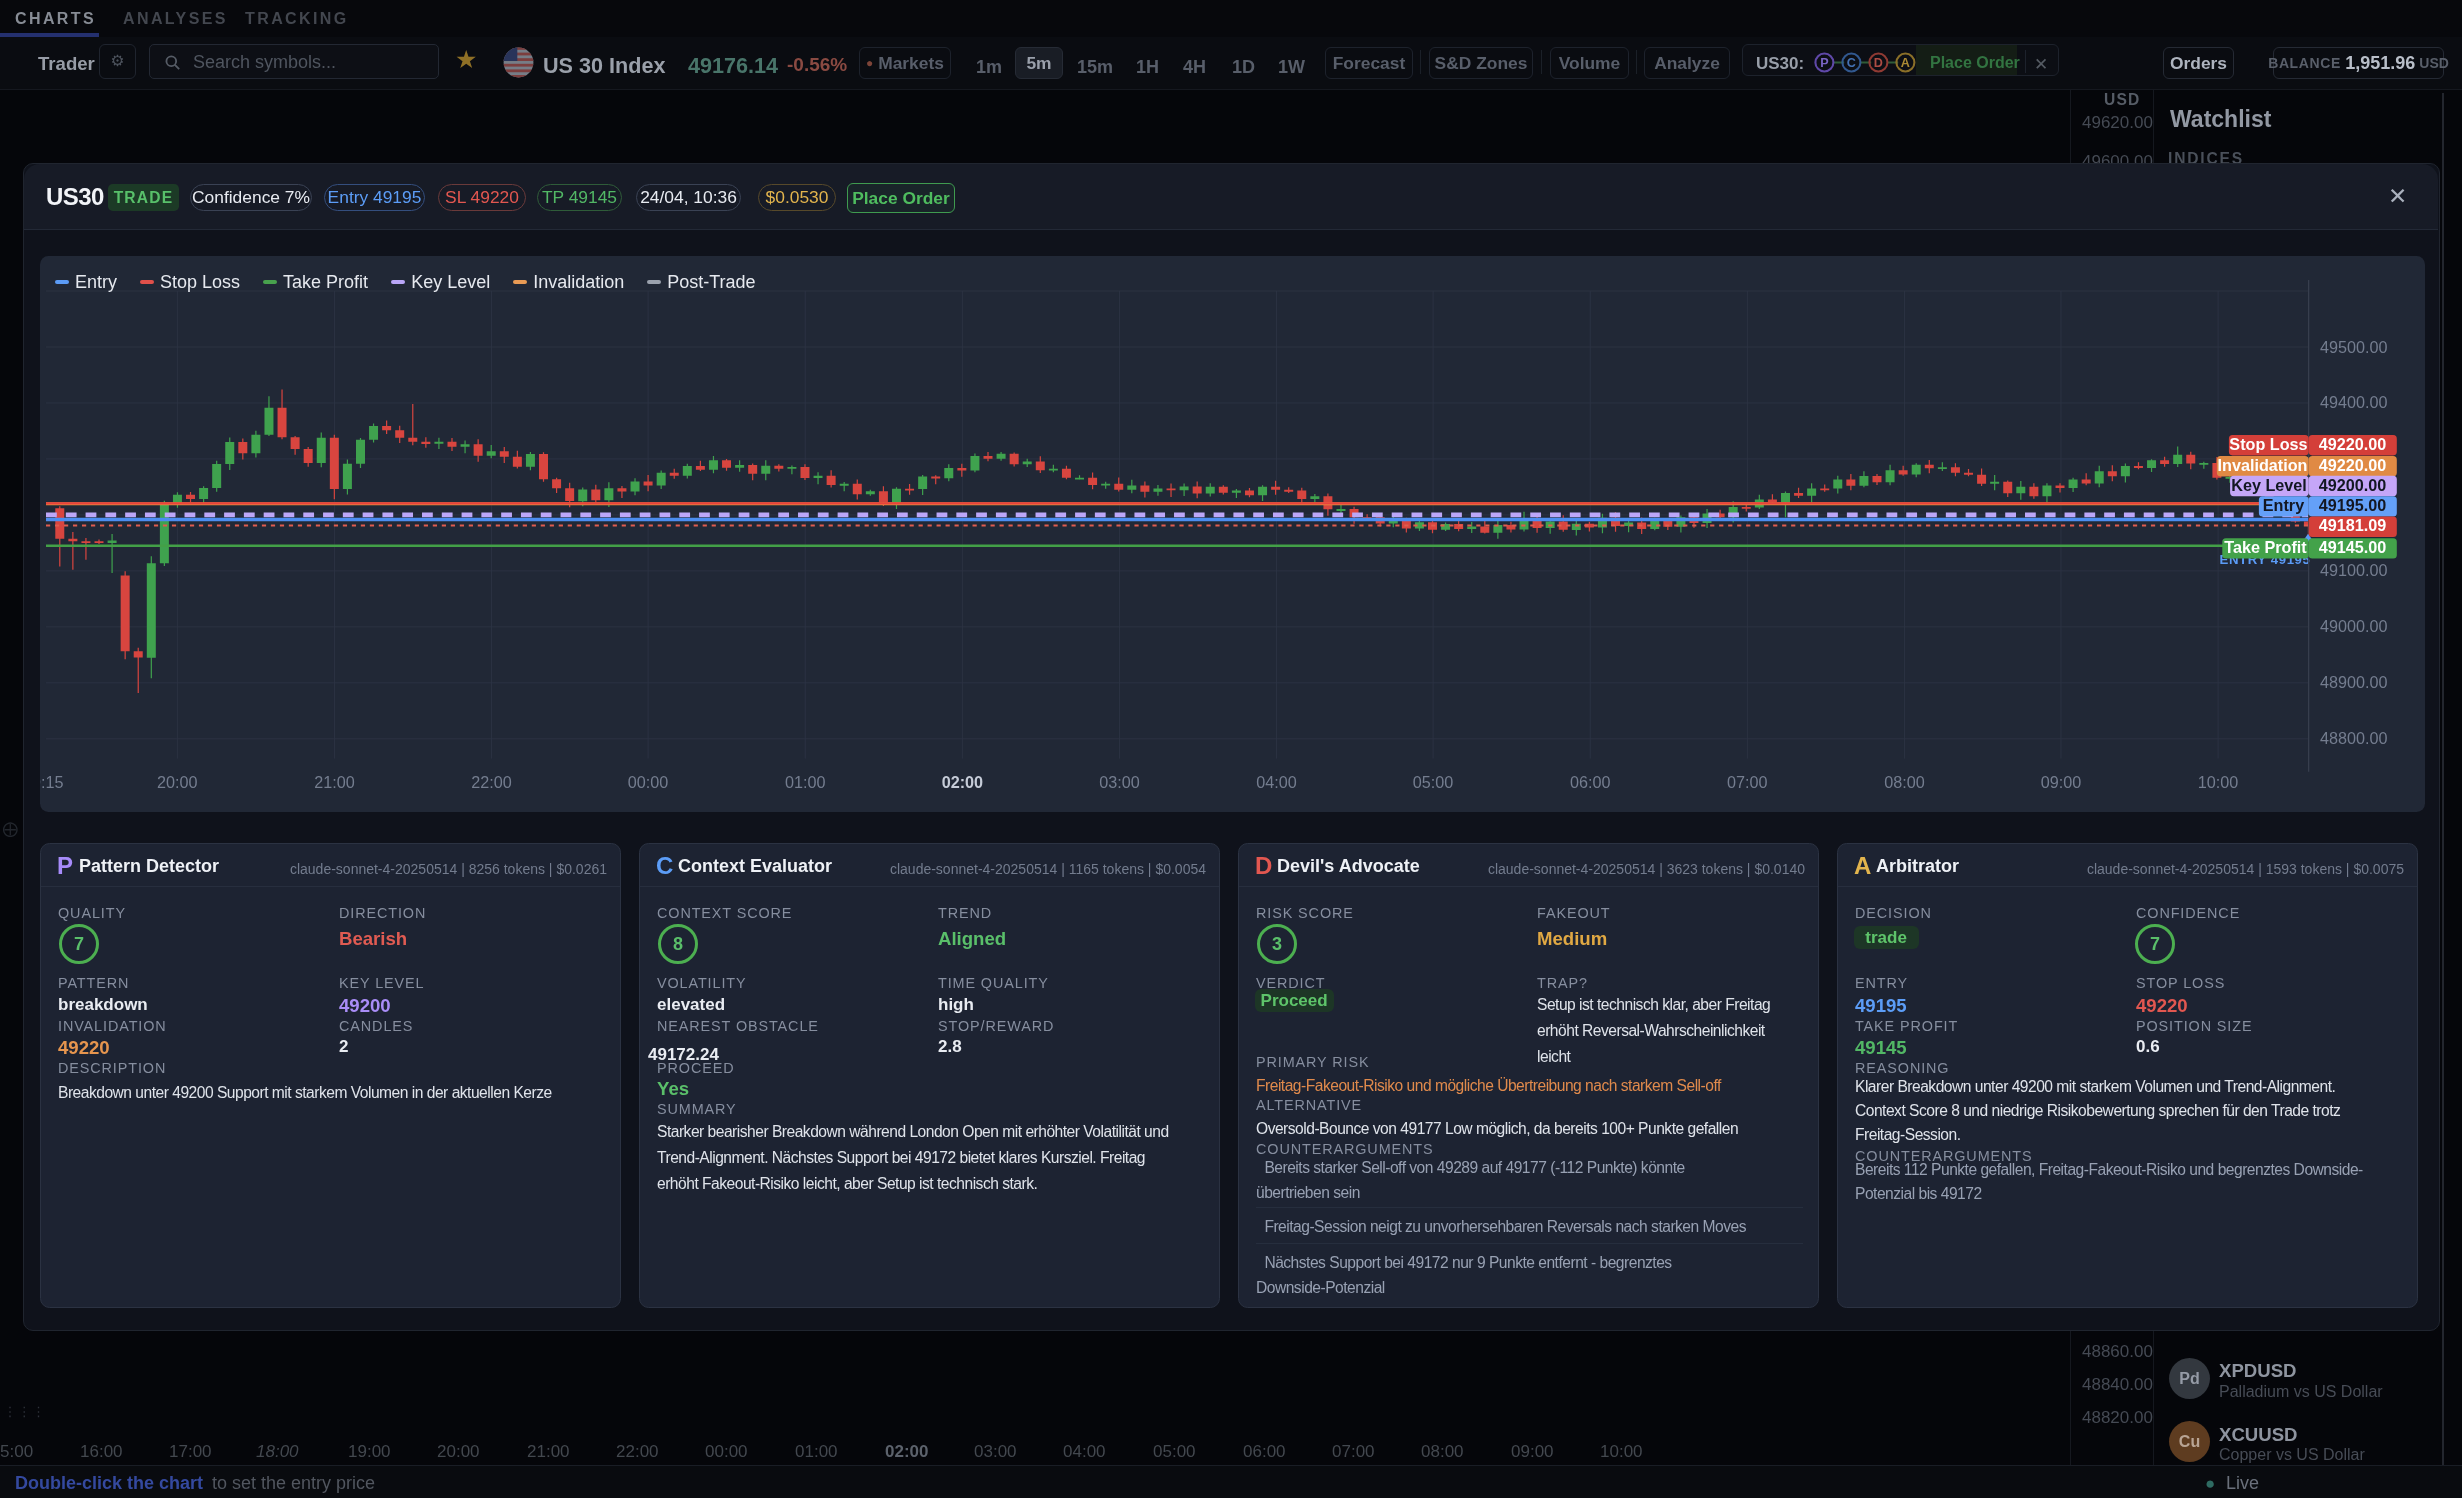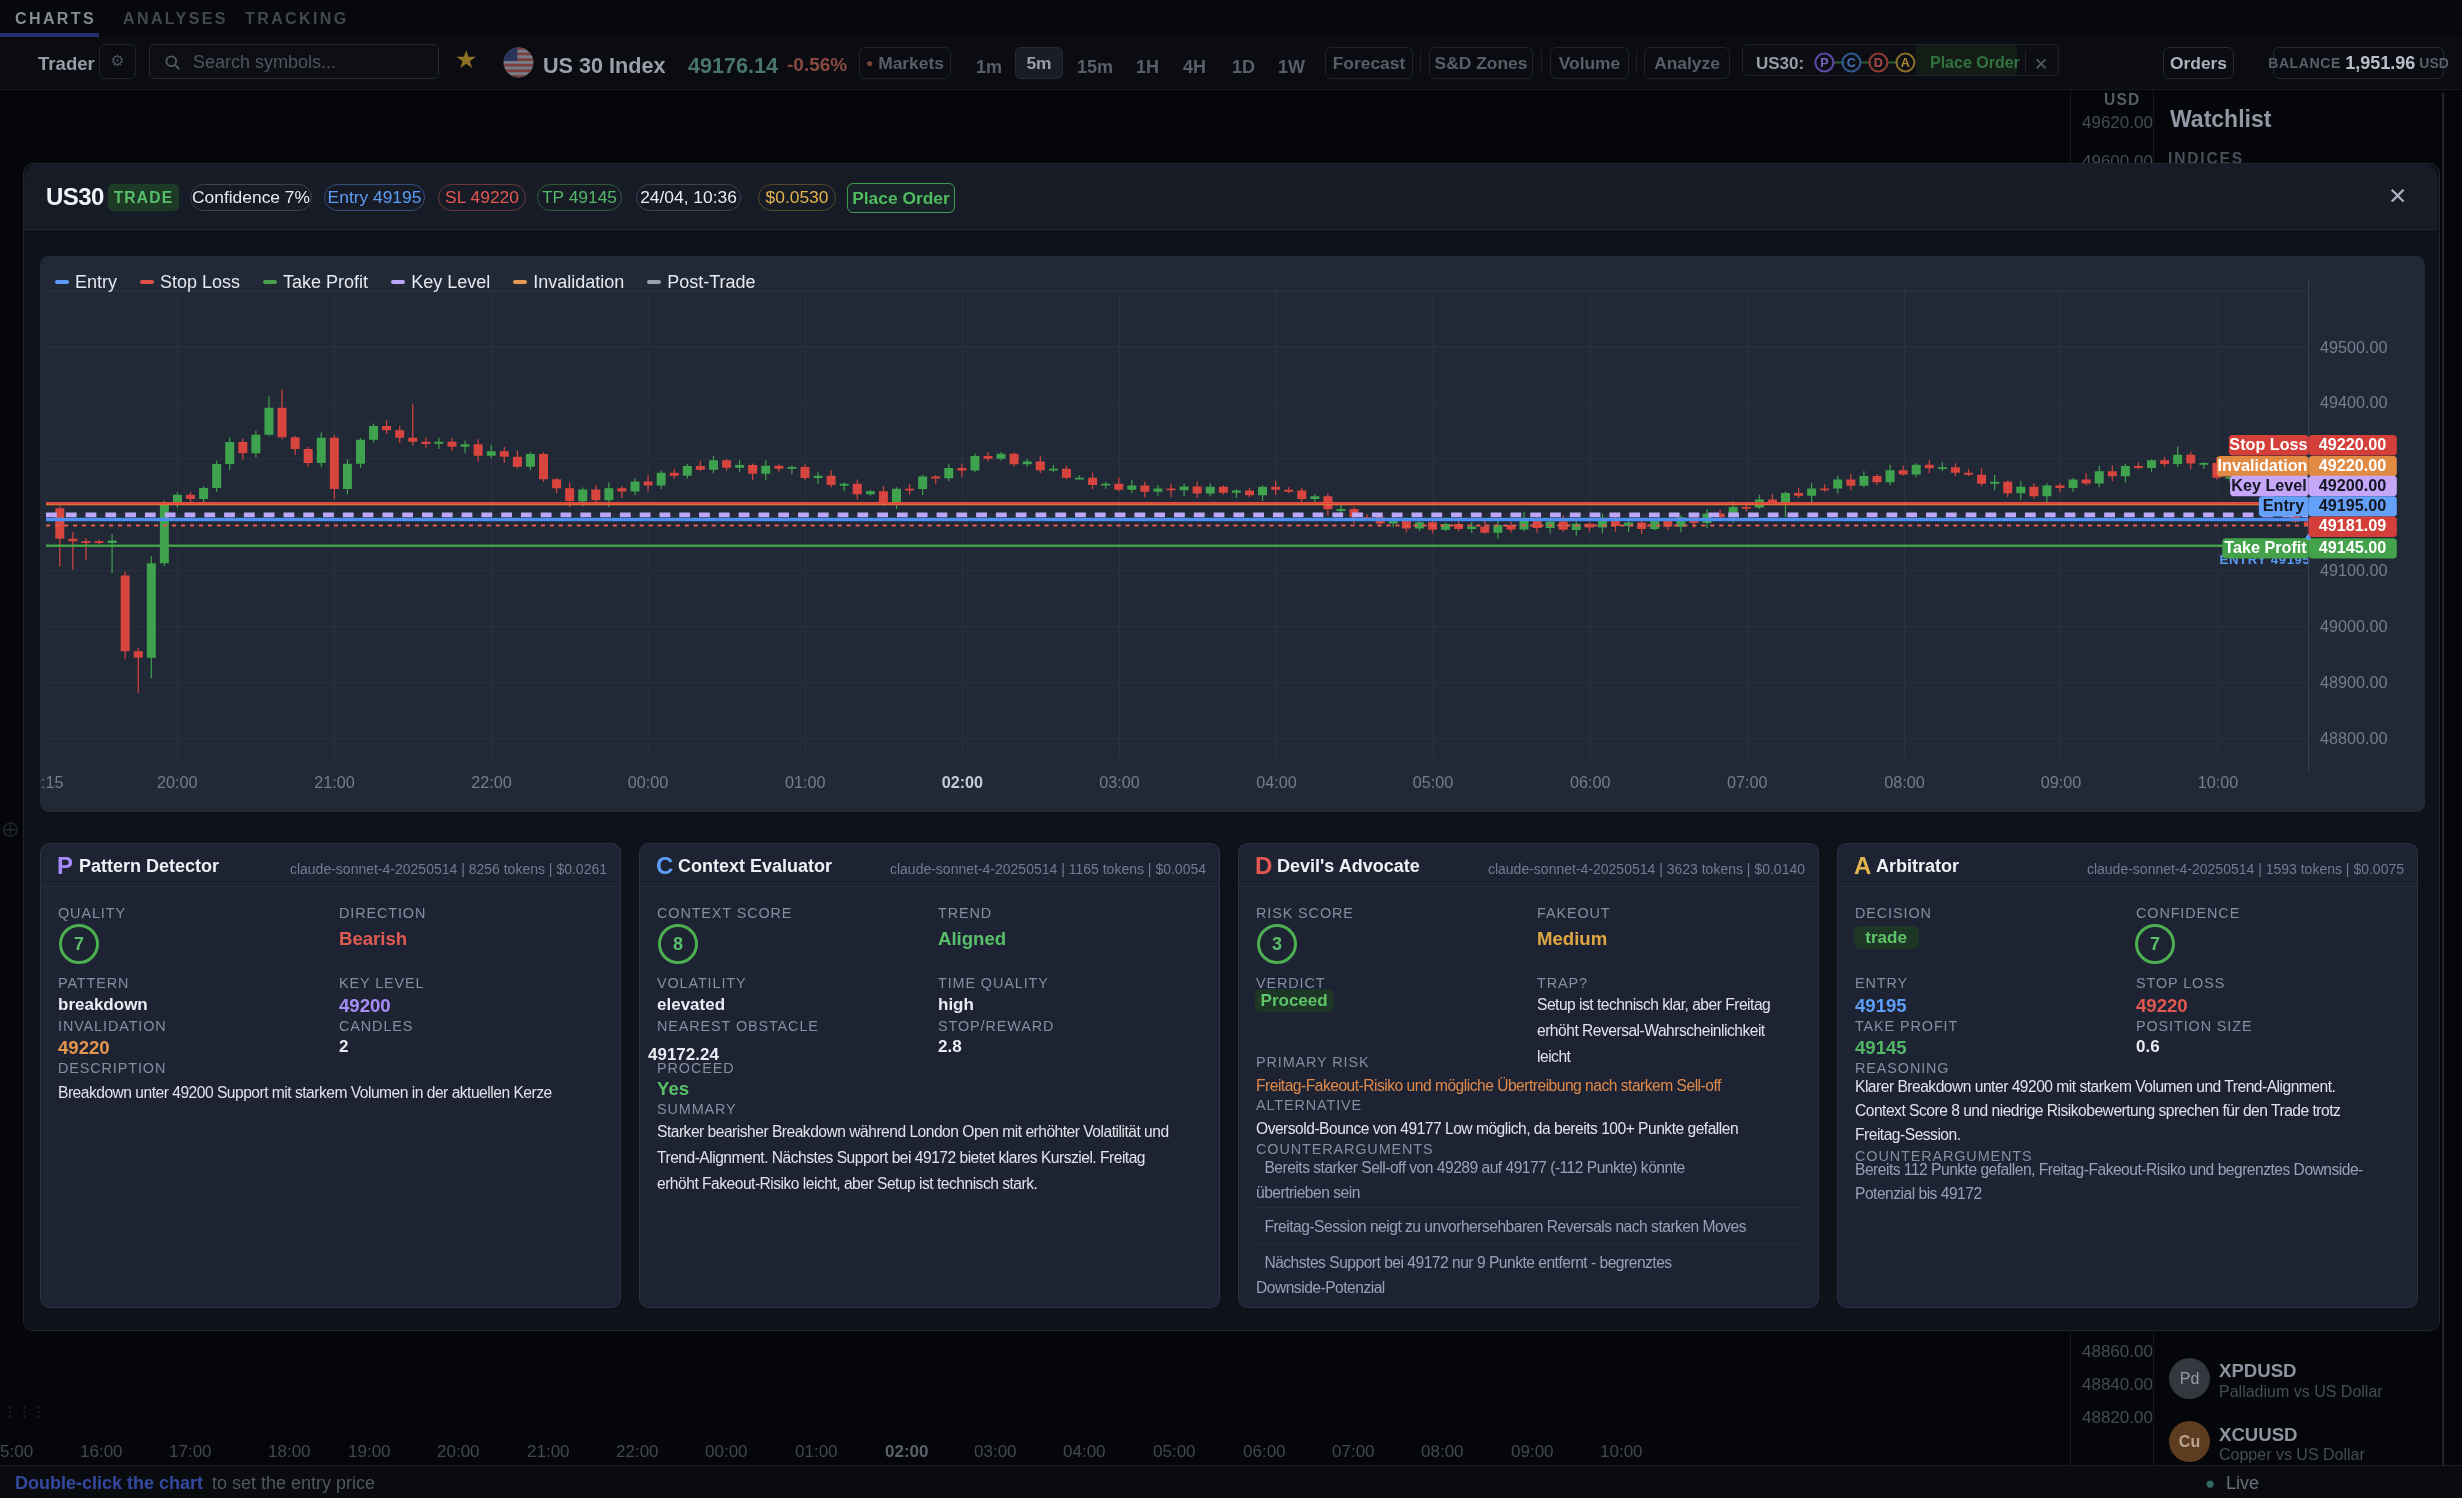--- a/index.html
+++ b/index.html
@@ -117,32 +117,32 @@
 <div class="abs" style="left:2153px;top:89px;width:1.2px;height:1376px;background:#15181f;"></div>
 <span class="abs" style="left:2104px;top:91px;font-size:15.6px;font-weight:bold;letter-spacing:1.2px;color:#565c66;">USD</span>
 <span class="abs" style="left:2082px;top:113px;font-size:17px;color:#454a54;">49620.00</span>
 <span class="abs" style="left:2082px;top:152px;font-size:17px;color:#454a54;">49600.00</span>
 <span class="abs" style="left:2082px;top:1342px;font-size:17px;color:#454a54;">48860.00</span>
 <span class="abs" style="left:2082px;top:1375px;font-size:17px;color:#454a54;">48840.00</span>
 <span class="abs" style="left:2082px;top:1408px;font-size:17px;color:#454a54;">48820.00</span>
 <span class="abs" style="left:2170px;top:106px;font-size:23px;font-weight:bold;color:#9298a3;">Watchlist</span>
 <span class="abs" style="left:2168px;top:150px;font-size:15.6px;font-weight:bold;letter-spacing:1.8px;color:#4a505a;">INDICES</span>
 
-<div class="abs" style="left:2169px;top:1358px;width:41px;height:41px;border-radius:50%;background:#33383f;color:#959ba6;font-size:16px;font-weight:normal;text-align:center;line-height:41px;">Pd</div>
+<div class="abs" style="left:2169px;top:1358px;width:41px;height:41px;border-radius:50%;background:#33383f;color:#959ba6;font-size:16px;font-weight:bold;text-align:center;line-height:41px;">Pd</div>
 <span class="abs" style="left:2219px;top:1360px;font-size:18.6px;font-weight:bold;color:#8e949f;">XPDUSD</span>
 <span class="abs" style="left:2219px;top:1383px;font-size:16px;color:#474c56;">Palladium vs US Dollar</span>
 <div class="abs" style="left:2169px;top:1421px;width:41px;height:41px;border-radius:50%;background:#5e3c20;color:#b8a494;font-size:16px;font-weight:bold;text-align:center;line-height:41px;">Cu</div>
 <span class="abs" style="left:2219px;top:1424px;font-size:18.6px;font-weight:bold;color:#8e949f;">XCUUSD</span>
 <span class="abs" style="left:2219px;top:1446px;font-size:16px;color:#474c56;">Copper vs US Dollar</span>
 
 <div class="abs" style="left:0;top:1442px;width:2070px;height:24px;font-size:17px;color:#43484f;">
   <span class="abs" style="left:0px;">5:00</span>
       <span class="abs" style="left:80px;">16:00</span>
       <span class="abs" style="left:169px;">17:00</span>
-      <span class="abs" style="left:268px;">18:00</span>
+      <span class="abs" style="left:256px;font-style:italic;">18:00</span>
       <span class="abs" style="left:348px;">19:00</span>
       <span class="abs" style="left:437px;">20:00</span>
       <span class="abs" style="left:527px;">21:00</span>
       <span class="abs" style="left:616px;">22:00</span>
       <span class="abs" style="left:705px;">00:00</span>
       <span class="abs" style="left:795px;">01:00</span>
       <span class="abs" style="left:885px;font-weight:bold;color:#5c626c;">02:00</span>
       <span class="abs" style="left:974px;">03:00</span>
       <span class="abs" style="left:1063px;">04:00</span>
       <span class="abs" style="left:1153px;">05:00</span>

